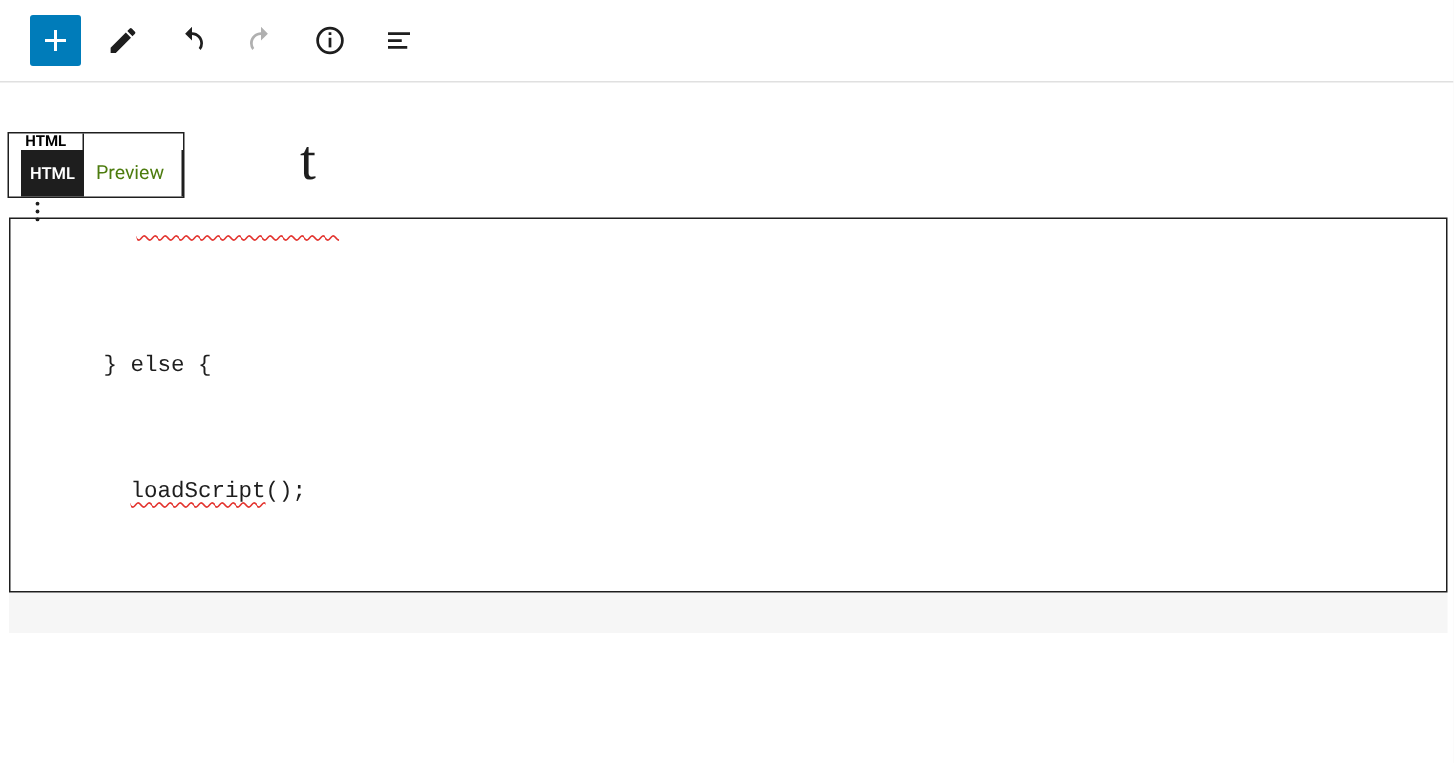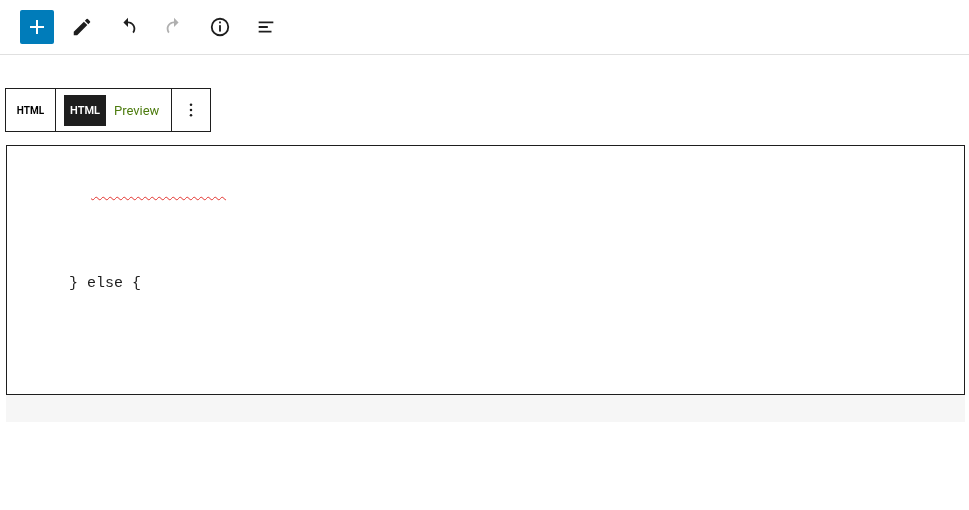--- a/index.html
+++ b/index.html
@@ -43,20 +43,21 @@
     position: absolute;
     top: 88px;
     left: 5px;
     z-index: 10;
   }
   .block-toolbar {
     display: flex;
     background: #fff;
     border: 1px solid #1e1e1e;
     height: 44px;
+    flex-direction: column;
   }
   .bt-cell {
     display: flex;
     align-items: center;
     justify-content: center;
     border-right: 1px solid #1e1e1e;
     padding: 0 10px;
     cursor: pointer;
     font-size: 12px;
   }
@@ -101,21 +102,21 @@
     background: #fff;
     overflow: hidden;
     font-family: Menlo, Consolas, "Courier New", monospace;
     font-size: 15px;
     line-height: 28px;
     padding-left: 44px;
     padding-top: 0;
     white-space: pre;
     color: #1e1e1e;
   }
-  .code-line { height: 28px; margin-top: 40px; }
+  .code-line { height: 28px; }
   .sp { text-decoration-line: underline; text-decoration-style: wavy; text-decoration-color: #e3342f; text-decoration-thickness: 1px; text-underline-offset: 3px;}
   .topsquig { position:absolute; top:-10px; left:84px; color:transparent; }
 </style>
 </head>
 <body>
 
 <div class="top-toolbar">
   <div class="add-btn">
     <svg width="24" height="24" viewBox="0 0 24 24">
         <path d="M11 5h2v6h6v2h-6v6h-2v-6H5v-2h6z" fill="#fff"></path>
@@ -168,20 +169,21 @@
           <circle cx="12" cy="19" r="1.7" fill="#1e1e1e"></circle>
         </svg>
     </div>
   </div>
 </div>
 
 <div class="block-area">
   <div class="code-box">
     <div class="code-line topsquig"><span class="sp">xxxxxxxxxxxxxxx</span></div>
     <div class="code-line"><span>  } else {</span></div>
+    <div class="code-line"><span>    </span><span class="sp">loadScript</span><span>();</span></div>
     
     
     
     
     
     
     
   </div>
 </div>
 

